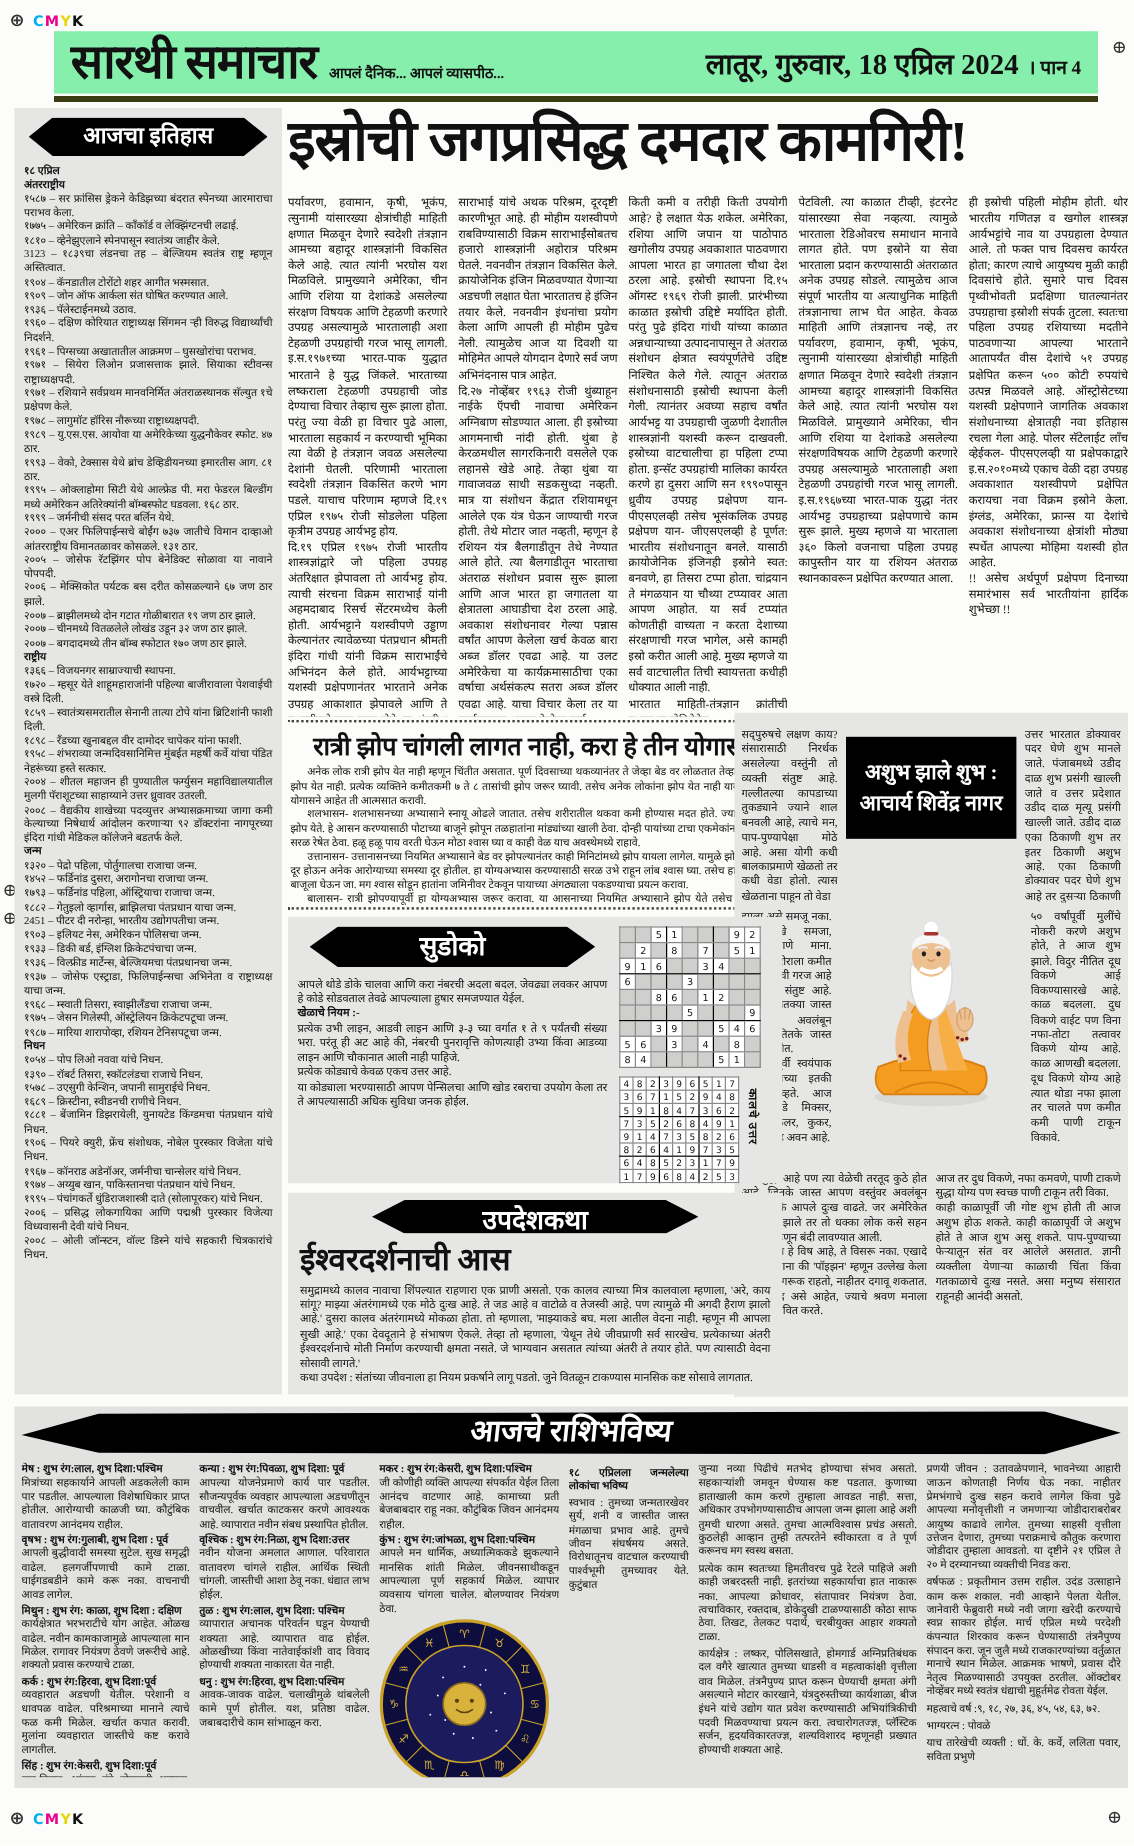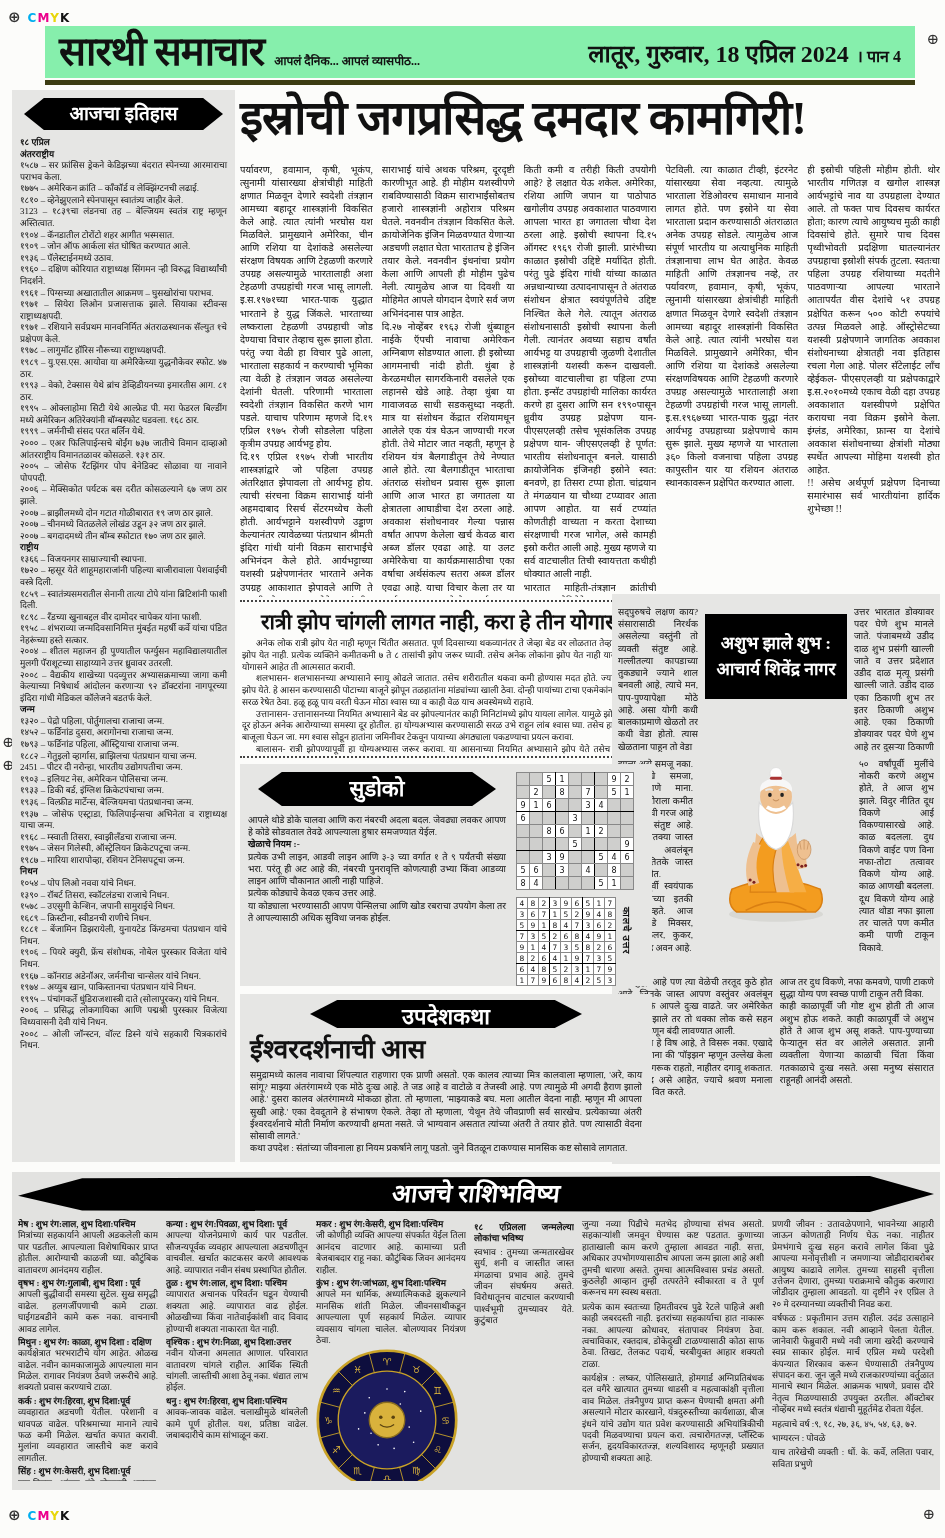--- a/index.html
+++ b/index.html
@@ -523,26 +523,26 @@
             <div class="sign-head">सिंह : शुभ रंग:केसरी, शुभ दिशा:पूर्व</div>
             <div class="sign-body">वाद-विवाद, भांडण तंटे होण्याची शक्यता. धंद्यात लक्ष द्या. वेळीच लक्ष न दिल्यास नुकसान होवू शकते. अभ्यासाची आवड लागेल.</div>
           </div>
         </div>
       <div class="hcol hc2">
           <div class="sign">
             <div class="sign-head">कन्या : शुभ रंग:पिवळा, शुभ दिशा: पूर्व</div>
             <div class="sign-body">आपल्या योजनेप्रमाणे कार्य पार पडतील. सौजन्यपूर्वक व्यवहार आपल्याला अडचणीतून वाचवील. खर्चात काटकसर करणे आवश्यक आहे. व्यापारात नवीन संबध प्रस्थापित होतील.</div>
           </div>
           <div class="sign">
+            <div class="sign-head">वृश्चिक : शुभ रंग:निळा, शुभ दिशा:उत्तर</div>
+            <div class="sign-body">नवीन योजना अमलात आणाल. परिवारात वातावरण चांगले राहील. आर्थिक स्थिती चांगली. जास्तीची आशा ठेवू नका. धंद्यात लाभ होईल.</div>
+          </div>
+          <div class="sign">
             <div class="sign-head">तुळ : शुभ रंग:लाल, शुभ दिशा: पश्चिम</div>
             <div class="sign-body">व्यापारात अचानक परिवर्तन घडून येण्याची शक्यता आहे. व्यापारात वाढ होईल. ओळखीच्या किंवा नातेवाईकांशी वाद विवाद होण्याची शक्यता नाकारता येत नाही.</div>
-          </div>
-          <div class="sign">
-            <div class="sign-head">वृश्चिक : शुभ रंग:निळा, शुभ दिशा:उत्तर</div>
-            <div class="sign-body">नवीन योजना अमलात आणाल. परिवारात वातावरण चांगले राहील. आर्थिक स्थिती चांगली. जास्तीची आशा ठेवू नका. धंद्यात लाभ होईल.</div>
           </div>
           <div class="sign">
             <div class="sign-head">धनु : शुभ रंग:हिरवा, शुभ दिशा:पश्चिम</div>
             <div class="sign-body">आवक-जावक वाढेल. चलाखीमुळे थांबलेली कामे पूर्ण होतील. यश, प्रतिष्ठा वाढेल. जबाबदारीचे काम सांभाळून करा.</div>
           </div>
         </div>
       <div class="hcol hc3">
         <div>
             <div class="sign">
               <div class="sign-head">मकर : शुभ रंग:केसरी, शुभ दिशा:पश्चिम</div>

